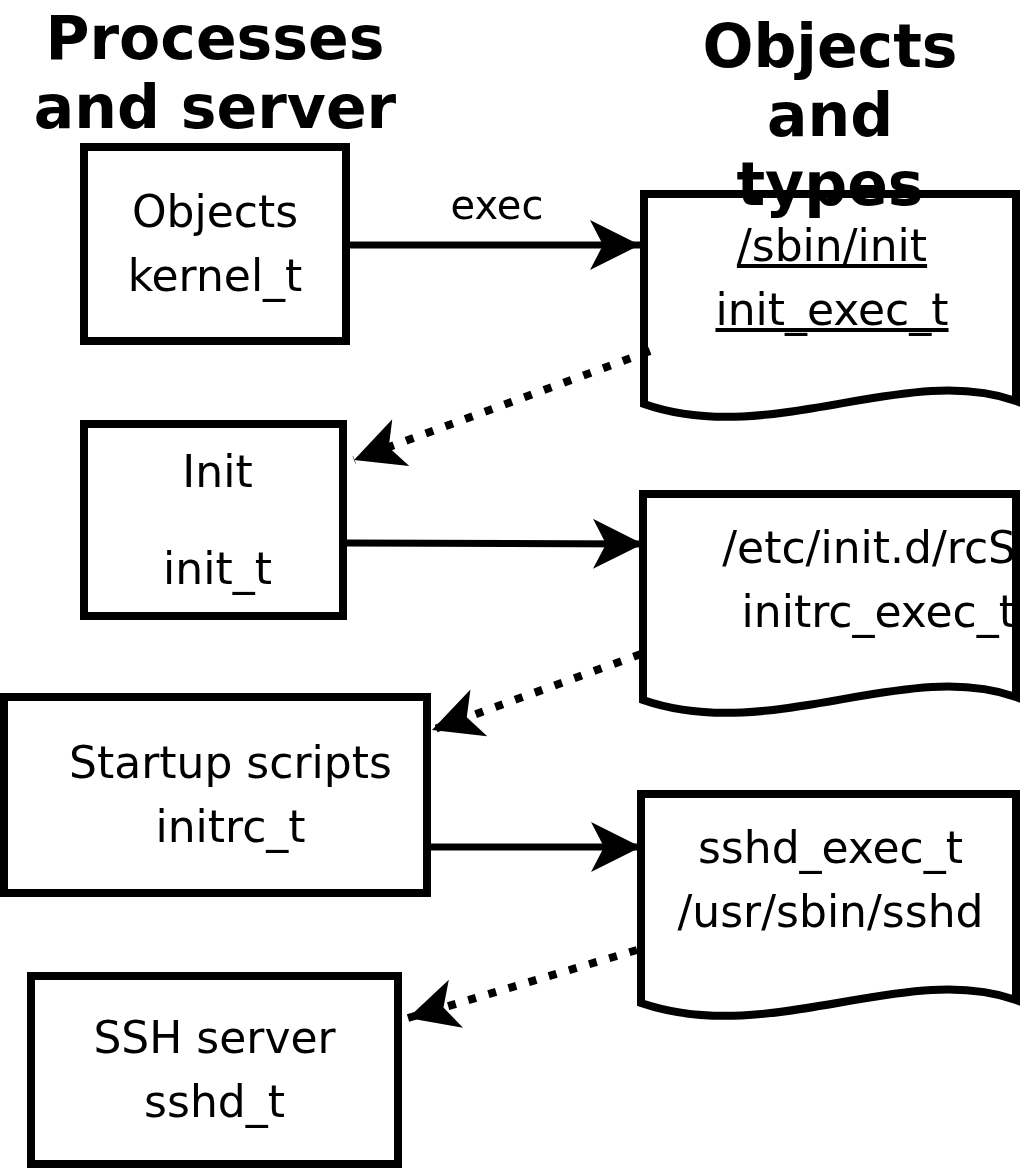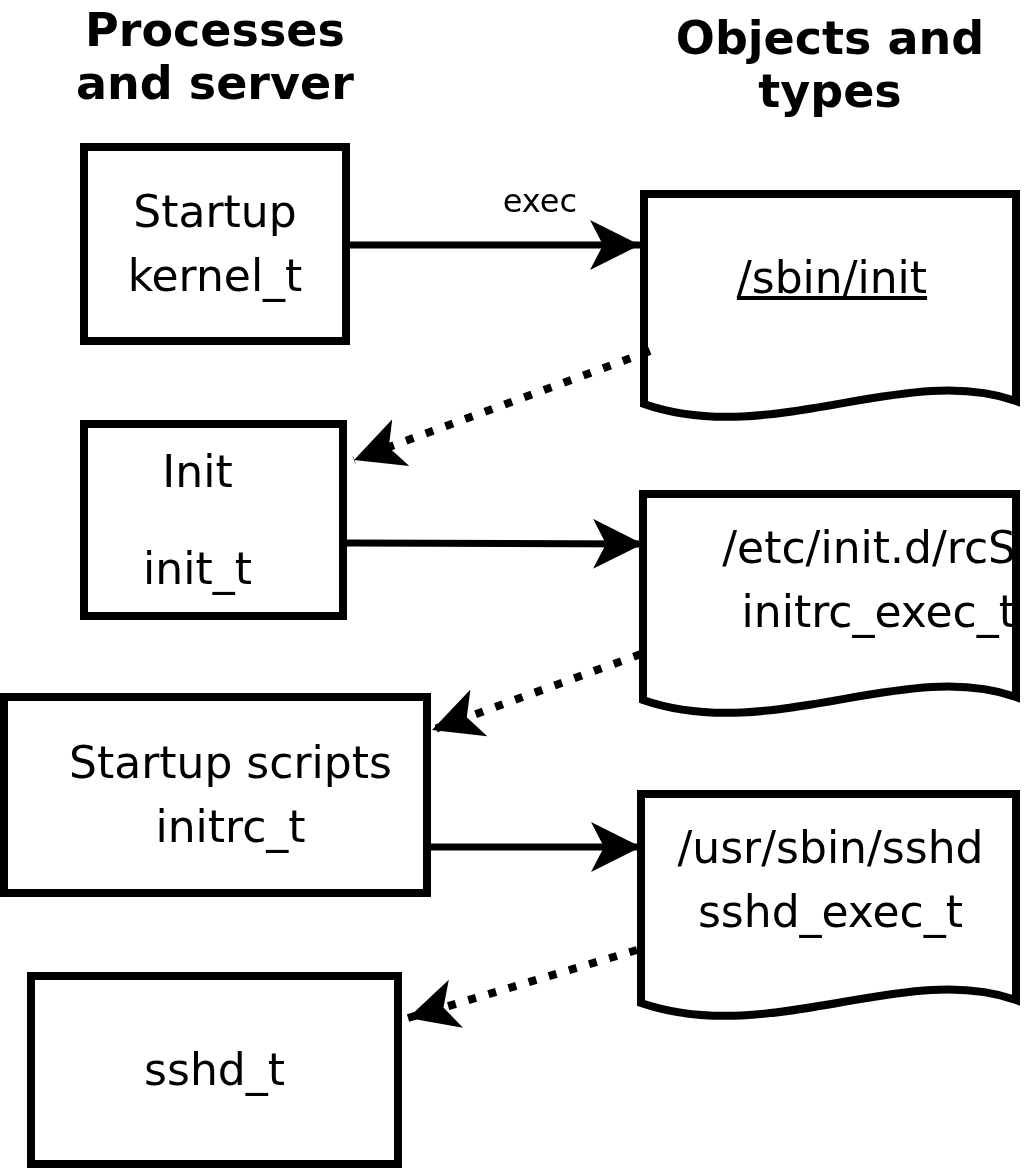--- a/index.html
+++ b/index.html
@@ -10,38 +10,38 @@
     background: #ffffff;
     font-family: "DejaVu Sans", "Liberation Sans", sans-serif;
     color: #000000;
     overflow: hidden;
   }
   #shapes { position: absolute; left: 0; top: 0; width: 1024px; height: 1173px; }
   .hdr {
     position: absolute;
     text-align: center;
     font-weight: bold;
-    font-size: 46px;
+    font-size: 60px;
     line-height: 1.15;
     white-space: pre-line;
   }
   .node-label {
     position: absolute;
     display: flex;
     flex-direction: column;
     align-items: center;
     justify-content: center;
     text-align: center;
     font-size: 44px;
     line-height: 1.45;
   }
   .edge-label {
     position: absolute;
-    text-align: right;
-    font-size: 32px;
+    text-align: center;
+    font-size: 40px;
     line-height: 1.0;
   }
 </style>
 </head>
 <body>
 
 <div id="stage">
 
   <svg id="shapes" viewBox="0 0 1024 1173" xmlns="http://www.w3.org/2000/svg">
     <defs>
@@ -66,42 +66,44 @@
     <line x1="650" y1="351" x2="354" y2="460" stroke="#000000" stroke-width="8" stroke-dasharray="8 13" marker-end="url(#arrowhead)"></line>
     <line x1="641" y1="654" x2="432" y2="730" stroke="#000000" stroke-width="8" stroke-dasharray="8 13" marker-end="url(#arrowhead)"></line>
     <line x1="637" y1="950" x2="408" y2="1018" stroke="#000000" stroke-width="8" stroke-dasharray="8 13" marker-end="url(#arrowhead)"></line>
   </svg>
 
   <div class="hdr" style="left:20px; top:4px; width:390px;"><span>Processes</span><br><span>and server</span></div>
 
   <div class="hdr" style="left:635px; top:4px; width:390px;margin-top:8px;"><span>Objects and</span><br><span>types</span></div>
 
   <div class="node-label" style="left:84px; top:147px; width:262px; height:194px;">
-    <span>Startup</span>
+    <span>Objects</span>
     <span>kernel_t</span>
   </div>
-  <div class="node-label" style="left:68px; top:424px; width:259px; height:192px;gap:33px;">
+  <div class="node-label" style="left:88px; top:424px; width:259px; height:192px;gap:33px;">
     <span>Init</span>
     <span>init_t</span>
   </div>
   <div class="node-label" style="left:19px; top:697px; width:423px; height:196px;">
     <span>Startup scripts</span>
     <span>initrc_t</span>
   </div>
   <div class="node-label" style="left:31px; top:976px; width:367px; height:188px;">
+    <span>SSH server</span>
     <span>sshd_t</span>
   </div>
 
   <div class="node-label" style="left:648px; top:194px; width:368px; height:168px;text-decoration:underline;">
     <span>/sbin/init</span>
+    <span>init_exec_t</span>
   </div>
   <div class="node-label" style="left:647px; top:494px; width:369px; height:172px;align-items:flex-end;">
     <span>/etc/init.d/rcS</span>
     <span>initrc_exec_t</span>
   </div>
   <div class="node-label" style="left:645px; top:794px; width:371px; height:172px;">
+    <span>sshd_exec_t</span>
     <span>/usr/sbin/sshd</span>
-    <span>sshd_exec_t</span>
   </div>
 
   <div class="edge-label" style="left:417px; top:185px; width:160px;">exec</div>
 
 </div>
 
 </body></html>

